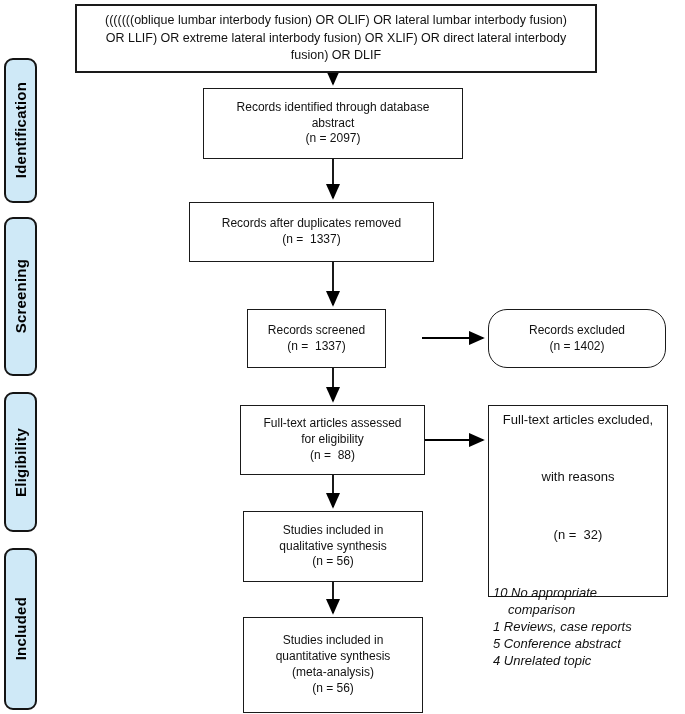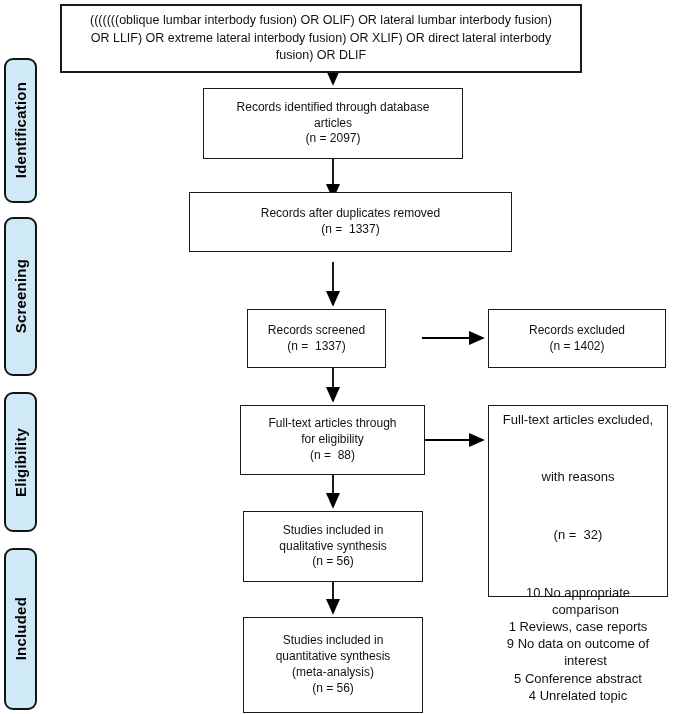--- a/index.html
+++ b/index.html
@@ -29,43 +29,44 @@
     display: flex;
     flex-direction: column;
     align-items: center;
     justify-content: center;
     text-align: center;
     font-size: 12px;
     line-height: 1.33;
   }
   .box .ln { display: block; white-space: pre; }
   .b-query {
-    left: 60px; top: 4px; width: 522px; height: 69px;
+    left: 75px; top: 4px; width: 522px; height: 69px;
     border-width: 2px;
     font-size: 12.5px;
     line-height: 1.4;
   }
   .b-identified   { left: 203px; top:  88px; width: 260px; height: 71px; }
-  .b-duplicates   { left: 189px; top: 192px; width: 323px; height: 60px; }
+  .b-duplicates   { left: 189px; top: 202px; width: 245px; height: 60px; }
   .b-screened     { left: 247px; top: 309px; width: 139px; height: 59px; }
-  .b-rexcluded    { left: 488px; top: 309px; width: 178px; height: 59px; }
+  .b-rexcluded    { left: 488px; top: 309px; width: 178px; height: 59px; border-radius: 19px; }
   .b-fulltext     { left: 240px; top: 405px; width: 185px; height: 70px; }
   .b-ftexcluded   {
     left: 488px; top: 405px; width: 180px; height: 192px;
     justify-content: flex-start;
     padding: 5px 4px 4px 4px;
     font-size: 13px;
     gap: 40px;
   }
   .b-qualitative  { left: 243px; top: 511px; width: 180px; height: 71px; }
   .b-quantitative { left: 243px; top: 617px; width: 180px; height: 96px; }
   .reasons {
     width: 100%;
-    text-align: center;
+    text-align: left;
     margin-top: 1px;
+    font-style: italic;
   }
   .reason {
     padding-left: 15px;
     text-indent: -15px;
     line-height: 1.32;
     white-space: normal;
   }
   .stage {
     position: absolute;
     box-sizing: border-box;
@@ -127,53 +128,52 @@
   </div>
 
   <div class="box b-query">
     <span class="ln">(((((((oblique lumbar interbody fusion) OR OLIF) OR lateral lumbar interbody fusion)</span>
     <span class="ln">OR LLIF) OR extreme lateral interbody fusion) OR XLIF) OR direct lateral interbody</span>
     <span class="ln">fusion) OR DLIF</span>
   </div>
 
   <div class="box b-identified">
     <span class="ln">Records identified through database</span>
-    <span class="ln">articles</span>
+    <span class="ln">abstract</span>
     <span class="ln">(n = 2097)</span>
   </div>
 
   <div class="box b-duplicates">
     <span class="ln">Records after duplicates removed</span>
     <span class="ln">(n =  1337)</span>
   </div>
 
   <div class="box b-screened">
     <span class="ln">Records screened</span>
     <span class="ln">(n =  1337)</span>
   </div>
 
   <div class="box b-rexcluded">
     <span class="ln">Records excluded</span>
     <span class="ln">(n = 1402)</span>
   </div>
 
   <div class="box b-fulltext">
-    <span class="ln">Full-text articles through</span>
+    <span class="ln">Full-text articles assessed</span>
     <span class="ln">for eligibility</span>
     <span class="ln">(n =  88)</span>
   </div>
 
   <div class="box b-ftexcluded">
     <span class="ln">Full-text articles excluded,</span>
     <span class="ln">with reasons</span>
     <span class="ln">(n =  32)</span>
     <div class="reasons">
       <div class="reason">10 No appropriate comparison</div>
       <div class="reason">1 Reviews, case reports</div>
-      <div class="reason">9 No data on outcome of interest</div>
       <div class="reason">5 Conference abstract</div>
       <div class="reason">4 Unrelated topic</div>
     </div>
   </div>
 
   <div class="box b-qualitative">
     <span class="ln">Studies included in</span>
     <span class="ln">qualitative synthesis</span>
     <span class="ln">(n = 56)</span>
   </div>

